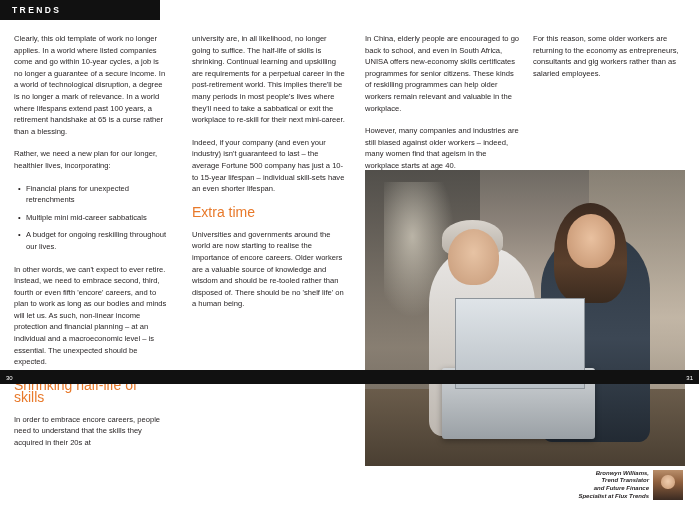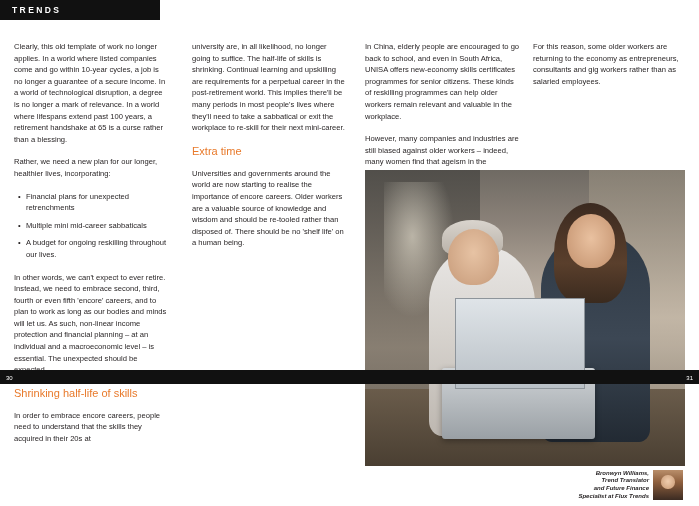--- a/index.html
+++ b/index.html
@@ -44,42 +44,42 @@
   
   .col {
     position: absolute;
     top: 33px;
     font-size: 7.6px;
     line-height: 11.6px;
     color: #231f20;
     text-align: left;
   }
   .col p {
-    margin: 8px 0 11px 0;
+    margin: 0 0 11px 0;
   }
   .col ul {
     margin: 0 0 11px 0;
     padding-left: 12px;
     list-style: none;
   }
   .col ul li {
     position: relative;
     margin-bottom: 6px;
     padding-left: 0px;
   }
   .col ul li:before {
     content: "\2022";
     position: absolute;
     left: -8px;
     top: 0;
     color: #231f20;
   }
   .subhead {
     color: #e8792a;
-    font-size: 11px;
+    font-size: 14px;
     line-height: 12px;
     margin: 0 0 8px 0;
     font-weight: normal;
   }
 
   #col1 { left: 14px; width: 155px; }
   #col2 { left: 192px; width: 155px; }
   #col3 { left: 365px; width: 155px; }
   #col4 { left: 533px; width: 152px; }
 
@@ -295,20 +295,21 @@
       <li>Multiple mini mid-career sabbaticals</li>
       <li>A budget for ongoing reskilling throughout our lives.</li>
     </ul>
     <p>In other words, we can't expect to ever retire. Instead, we need to embrace second, third, fourth or even fifth 'encore' careers, and to plan to work as long as our bodies and minds will let us. As such, non-linear income protection and financial planning – at an individual and a macroeconomic level – is essential. The unexpected should be expected.</p>
     <p class="subhead">Shrinking half-life of skills</p>
     <p>In order to embrace encore careers, people need to understand that the skills they acquired in their 20s at</p>
   </div>
 
   <div class="col" id="col2">
     <p>university are, in all likelihood, no longer going to suffice. The half-life of skills is shrinking. Continual learning and upskilling are requirements for a perpetual career in the post-retirement world. This implies there'll be many periods in most people's lives where they'll need to take a sabbatical or exit the workplace to re-skill for their next mini-career.</p>
+    <p>Indeed, if your company (and even your industry) isn't guaranteed to last – the average Fortune 500 company has just a 10- to 15-year lifespan – individual skill-sets have an even shorter lifespan.</p>
     <p class="subhead">Extra time</p>
     <p>Universities and governments around the world are now starting to realise the importance of encore careers. Older workers are a valuable source of knowledge and wisdom and should be re-tooled rather than disposed of. There should be no 'shelf life' on a human being.</p>
   </div>
 
   <div class="col" id="col3">
     <p>In China, elderly people are encouraged to go back to school, and even in South Africa, UNISA offers new-economy skills certificates programmes for senior citizens. These kinds of reskilling programmes can help older workers remain relevant and valuable in the workplace.</p>
     <p>However, many companies and industries are still biased against older workers – indeed, many women find that ageism in the workplace starts at age 40.</p>
   </div>
 
   <div class="col" id="col4">

